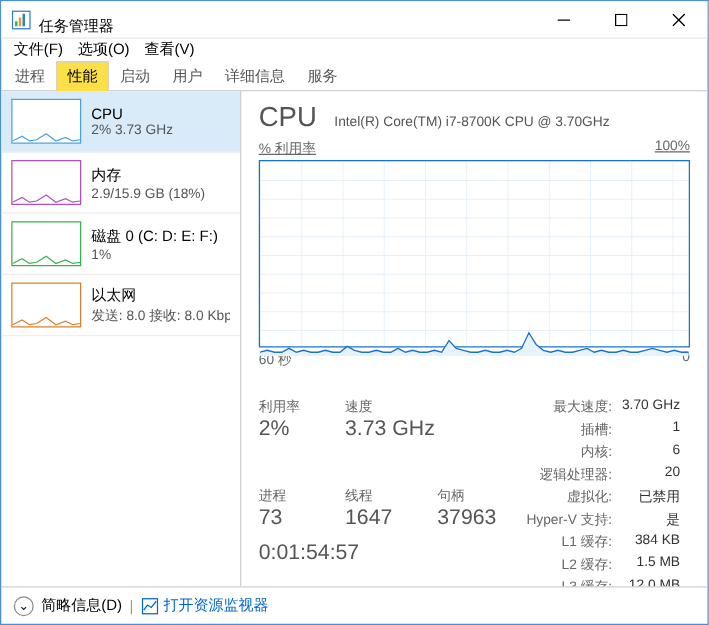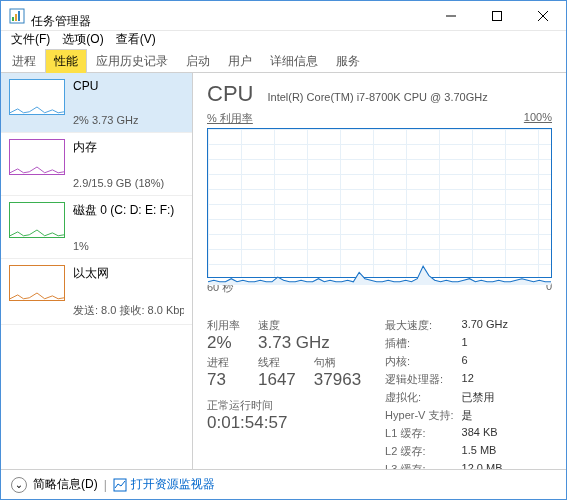--- a/index.html
+++ b/index.html
@@ -14,32 +14,32 @@
 .tabbar { height:22px; display:flex; align-items:end; border-bottom:1px solid #d0d0d0; padding-left:2px; font-size:12px; }
 .tab { padding:3px 8px; cursor:pointer; border:1px solid transparent; border-bottom:none; margin-bottom:-1px; color:#555; }
 .tab.active { border-color:#d0d0d0; background:#fde047; color:#000; }
 .content { display:flex; height:calc(100% - 30px - 20px - 22px - 30px); }
 .sidebar { width:192px; border-right:1px solid #d0d0d0; overflow:hidden; }
 .side-item { display:flex; padding:6px 8px; border-bottom:1px solid #eee; cursor:pointer; gap:8px; }
 .side-item.active { background:#d9eaf8; }
 .side-chart { width:56px; height:36px; border:1px solid #888; position:relative; flex-shrink:0; background:#fff; }
 .side-text { display:flex; flex-direction:column; justify-content:center; overflow:hidden; white-space:nowrap; }
 .side-title { font-size:12px; }
-.side-sub { font-size:11px; color:#555;margin-top:21px; }
+.side-sub { font-size:11px; color:#555; }
 .main { flex:1; padding:8px 14px; overflow:hidden; }
 .main-head { display:flex; align-items:baseline; gap:14px; margin-bottom:4px; }
 .main-title { font-size:22px; color:#555; }
 .main-sub { font-size:11px; color:#555; }
 .chart-head { display:flex; justify-content:space-between; font-size:11px; color:#666; margin-top:4px;text-decoration:underline; }
 .chart { height:150px; border:1px solid #1a73c7; margin:2px 0; position:relative; background:linear-gradient(to right,#e6f0f8 1px,transparent 1px) 0 0/33px 100%,linear-gradient(to bottom,#e6f0f8 1px,transparent 1px) 0 0/100% 15px,#fff; }
 .chart svg { position:absolute; inset:0; }
 .chart-foot { font-size:11px; color:#666; margin-bottom:23px; }
 .metrics { display:flex; gap:24px; }
-.mcol1 { display:grid; grid-template-columns:auto auto auto; column-gap:18px; row-gap:2px; }
-.mcol2 { display:grid; grid-template-columns:auto auto; column-gap:8px; row-gap:3px; font-size:11px; }
+.mcol1 { display:grid; grid-template-columns:auto auto auto; column-gap:18px; row-gap:2px;gap:36px; }
+.mcol2 { display:grid; grid-template-columns:auto auto; column-gap:8px; row-gap:3px; font-size:11px;text-align:right; }
 .mlabel { font-size:11px; color:#666; }
 .mval { font-size:17px; color:#555; }
 .mlabel2 { color:#666; }
 .mval2 { color:#333; }
 .uptime { margin-top:8px; }
 .footer { height:30px; border-top:1px solid #d0d0d0; display:flex; align-items:center; padding:0 10px; gap:6px; font-size:12px; }
 .footer-link { color:#0066cc; cursor:pointer; display:flex; align-items:center; gap:4px; }
 .chevron { width:16px; height:16px; border:1px solid #888; border-radius:50%; display:inline-flex; align-items:center; justify-content:center; font-size:10px; cursor:pointer; }
 </style>
 </head>
@@ -77,21 +77,20 @@
 
 <div class="menubar">
   <span class="menuitem">文件(F)</span>
   <span class="menuitem">选项(O)</span>
   <span class="menuitem">查看(V)</span>
 </div>
 
 <div class="tabbar" id="tabbar">
     <span class="tab">进程</span>
     <span class="tab active">性能</span>
-    <span class="tab">应用历史记录</span>
     <span class="tab">启动</span>
     <span class="tab">用户</span>
     <span class="tab">详细信息</span>
     <span class="tab">服务</span>
   </div>
 
 <div class="content">
   <div class="sidebar" id="sidebar">
       <div class="side-item active">
         <div class="side-chart" style="border-color:#4aa0e0">
@@ -175,33 +174,32 @@
           <div>
               <div class="mlabel">线程</div>
               <div class="mval">1647</div>
             </div>
           <div>
               <div class="mlabel">句柄</div>
               <div class="mval">37963</div>
             </div>
         </div>
         <div class="uptime">
-          <div class="mlabel">正常运行时间</div>
           <div class="mval">0:01:54:57</div>
         </div>
       </div>
       <div class="mcol2" id="mcol2">
           <span class="mlabel2">最大速度:</span>
           <span class="mval2">3.70 GHz</span>
           <span class="mlabel2">插槽:</span>
           <span class="mval2">1</span>
           <span class="mlabel2">内核:</span>
           <span class="mval2">6</span>
           <span class="mlabel2">逻辑处理器:</span>
-          <span class="mval2">12</span>
+          <span class="mval2">20</span>
           <span class="mlabel2">虚拟化:</span>
           <span class="mval2">已禁用</span>
           <span class="mlabel2">Hyper-V 支持:</span>
           <span class="mval2">是</span>
           <span class="mlabel2">L1 缓存:</span>
           <span class="mval2">384 KB</span>
           <span class="mlabel2">L2 缓存:</span>
           <span class="mval2">1.5 MB</span>
           <span class="mlabel2">L3 缓存:</span>
           <span class="mval2">12.0 MB</span>

